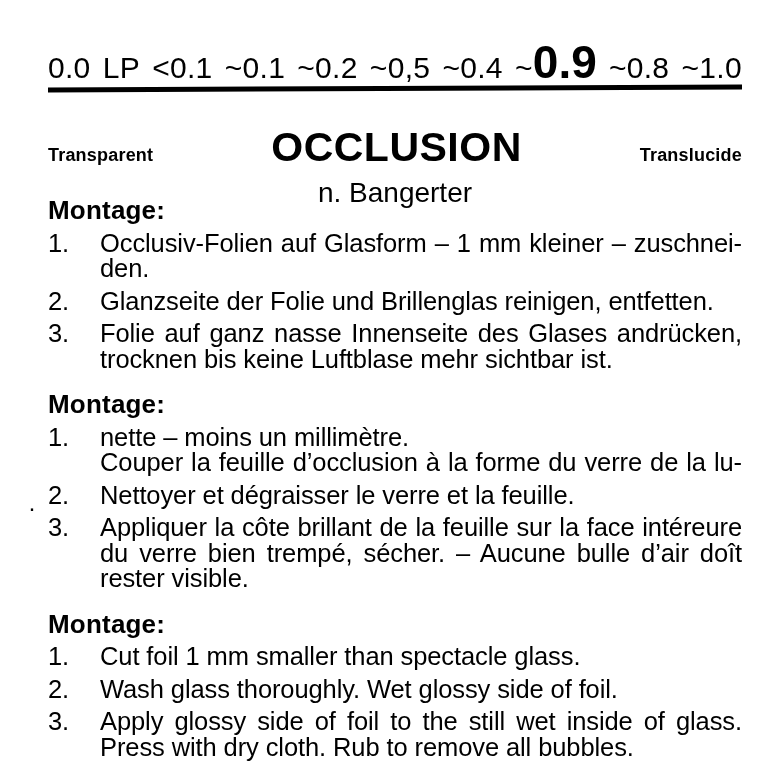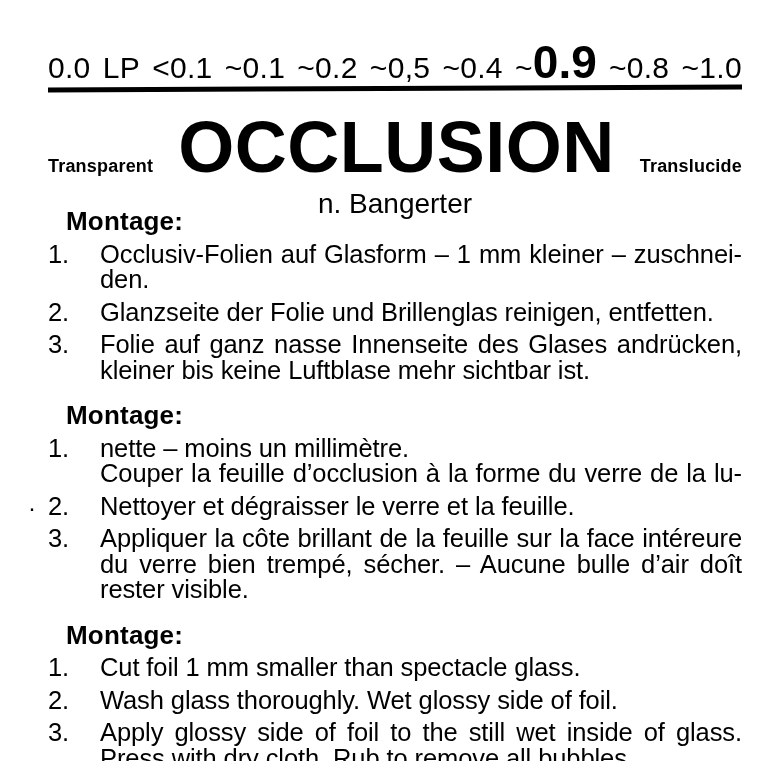--- a/index.html
+++ b/index.html
@@ -24,25 +24,25 @@
     height:5px; background:#000; margin-top:3px;
     transform:rotate(-0.25deg); transform-origin:center;
   }
 
   
   .title-row {
     display:flex; justify-content:space-between; align-items:baseline;
     margin-top:27px; line-height:58px; white-space:nowrap;
   }
   .title-side { font-size:18px; font-weight:bold; letter-spacing:0.2px; }
-  .title-main { font-size:72px; font-weight:bold; letter-spacing:0.5px; }
+  .title-main { font-size:41px; font-weight:bold; letter-spacing:0.5px; }
   .subtitle { text-align:center; font-size:28px; line-height:30px; margin-top:-6px; }
 
   
-  .mh { font-size:26px; font-weight:bold; line-height:25.5px; margin-top:20px; letter-spacing:0.2px;margin-left:18px; }
+  .mh { font-size:26px; font-weight:bold; line-height:25.5px; margin-top:20px; letter-spacing:0.2px; }
   .mh.first { margin-top:-10px; }
   .item { display:flex; margin-top:7px; font-size:25.5px; letter-spacing:-0.1px; }
   .num { flex:none; width:29px; line-height:25.5px; }
   .itext { flex:1 1 auto; min-width:0;margin-left:23px; }
   .line { line-height:25.5px; text-align:left; white-space:nowrap; }
   .line.j { white-space:normal; text-align:justify; text-align-last:justify; }
 
   .stray-dot {
     position:absolute; left:28px; top:496px;
     font-size:24px; line-height:24px;
@@ -87,21 +87,21 @@
     <div class="item">
       <span class="num">2.</span>
       <div class="itext">
         <div class="line">Glanzseite der Folie und Brillenglas reinigen, entfetten.</div>
       </div>
     </div>
     <div class="item">
       <span class="num">3.</span>
       <div class="itext">
         <div class="line j">Folie auf ganz nasse Innenseite des Glases andrücken,</div>
-        <div class="line">kleiner bis keine Luftblase mehr sichtbar ist.</div>
+        <div class="line">trocknen bis keine Luftblase mehr sichtbar ist.</div>
       </div>
     </div>
   </div>
 
   <div class="section">
     <div class="mh">Montage:</div>
     <div class="item">
       <span class="num">1.</span>
       <div class="itext">
         <div class="line">nette – moins un millimètre.</div>

